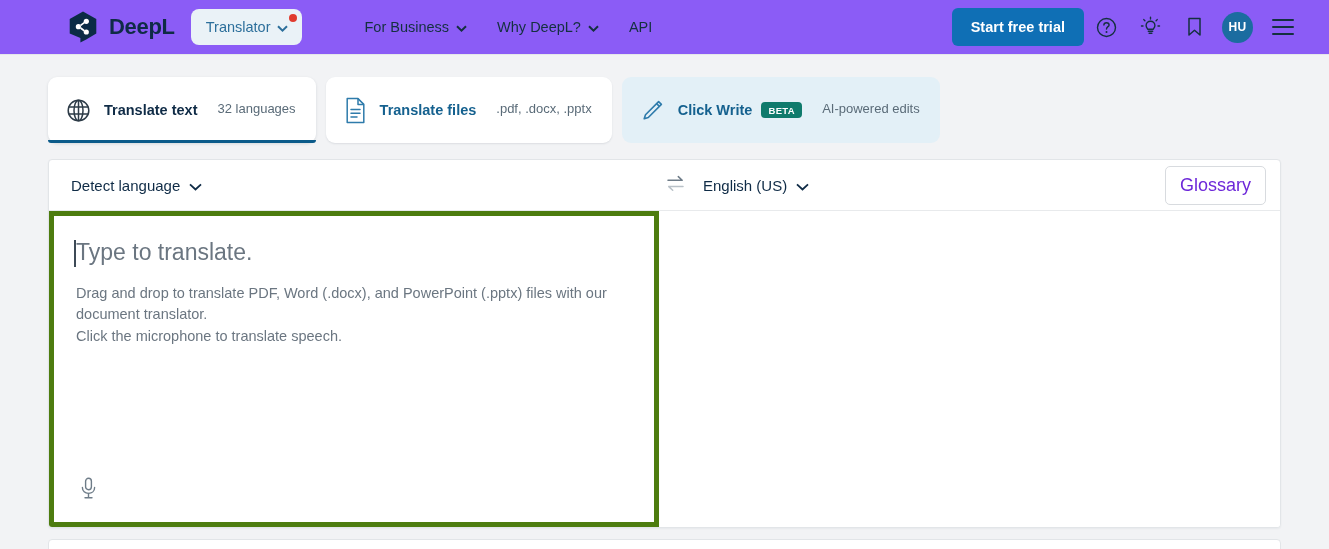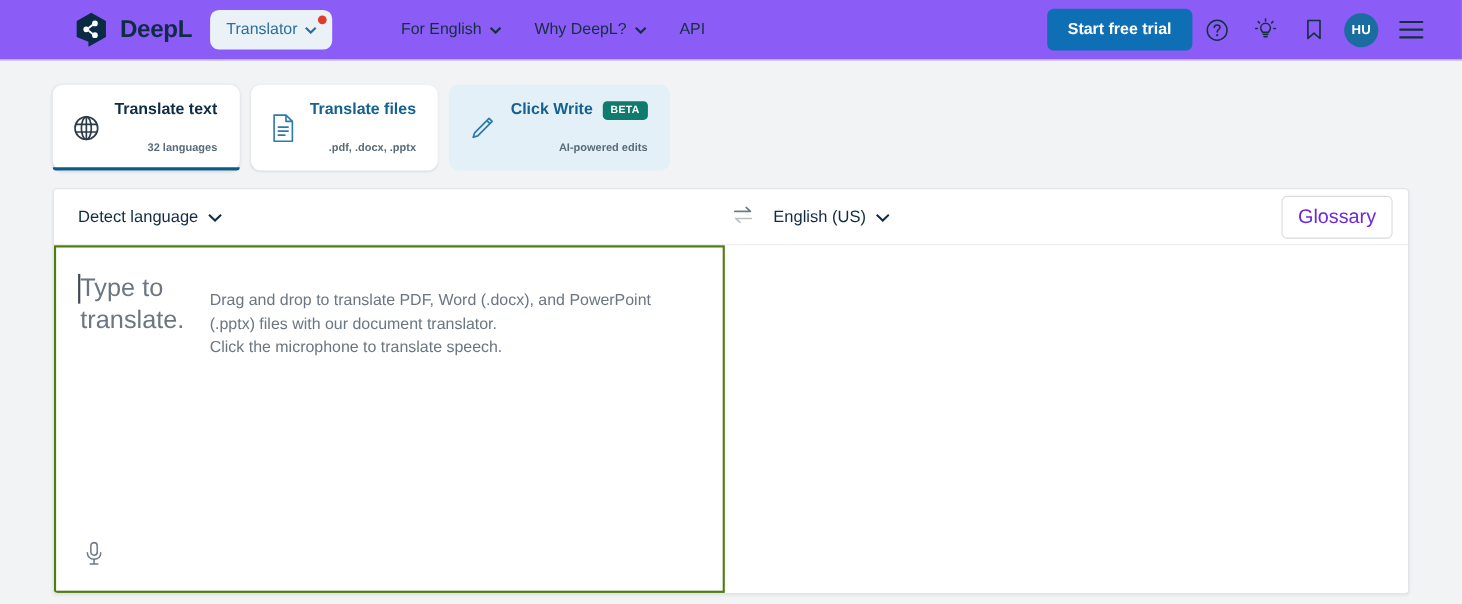--- a/index.html
+++ b/index.html
@@ -189,35 +189,34 @@
     height: 3px;
     background: #0b5b8a;
     border-bottom-left-radius: 9px;
     border-bottom-right-radius: 9px;
   }
   .tab.write {
     background: #e3f0f7;
     box-shadow: none;
   }
   .tab-icon { flex: none; display: block; }
-  .tab-text { display: flex; flex-direction: column; gap: 20px; text-align: right; }
+  .tab-text { display: flex; flex-direction: row; gap: 20px; }
   .tab-title {
     font-size: 14.5px;
     font-weight: 700;
     color: #0f2b46;
     line-height: 1.15;
     white-space: nowrap;
   }
   .tab.files .tab-title, .tab.write .tab-title { color: #15618f; }
   .tab-sub {
-    font-size: 10px;
+    font-size: 13px;
     color: #5a6b78;
     line-height: 1.15;
     white-space: nowrap;
-    font-weight: bold;
   }
   .tab-title-row { display: flex; align-items: center; gap: 9px; }
   .badge-beta {
     background: #0f7b6c;
     color: #fff;
     font-size: 9.5px;
     font-weight: 700;
     letter-spacing: 0.4px;
     padding: 3px 7px 2.5px;
     border-radius: 4px;
@@ -289,24 +288,24 @@
   .panes {
     display: flex;
     align-items: stretch;
     height: 316px;
   }
   .pane {
     position: relative;
   }
   .pane-source {
     width: 610px;
-    border: 2px solid #4d7c0f;
+    border: 5px solid #4d7c0f;
     flex: none;
     display: flex;
-    flex-direction: row;
+    flex-direction: column;
     padding: 22px 22px 0 22px;
     background: #fff;
   }
   .pane-target {
     flex: 1;
     background: #ffffff;
   }
 
   .placeholder-main {
     font-size: 23px;
@@ -375,21 +374,21 @@
     <span>
       <svg class="caret" viewBox="0 0 11 7">
           <path d="M1 1.2 L5.5 5.6 L10 1.2"></path>
         </svg>
     </span>
     <span class="notif-dot"></span>
   </div>
 
   <nav class="nav">
     <div class="nav-item">
-      <span>For English</span>
+      <span>For Business</span>
       <span>
         <svg class="caret" viewBox="0 0 11 7">
             <path d="M1 1.2 L5.5 5.6 L10 1.2"></path>
           </svg>
       </span>
     </div>
     <div class="nav-item">
       <span>Why DeepL?</span>
       <span>
         <svg class="caret" viewBox="0 0 11 7">

